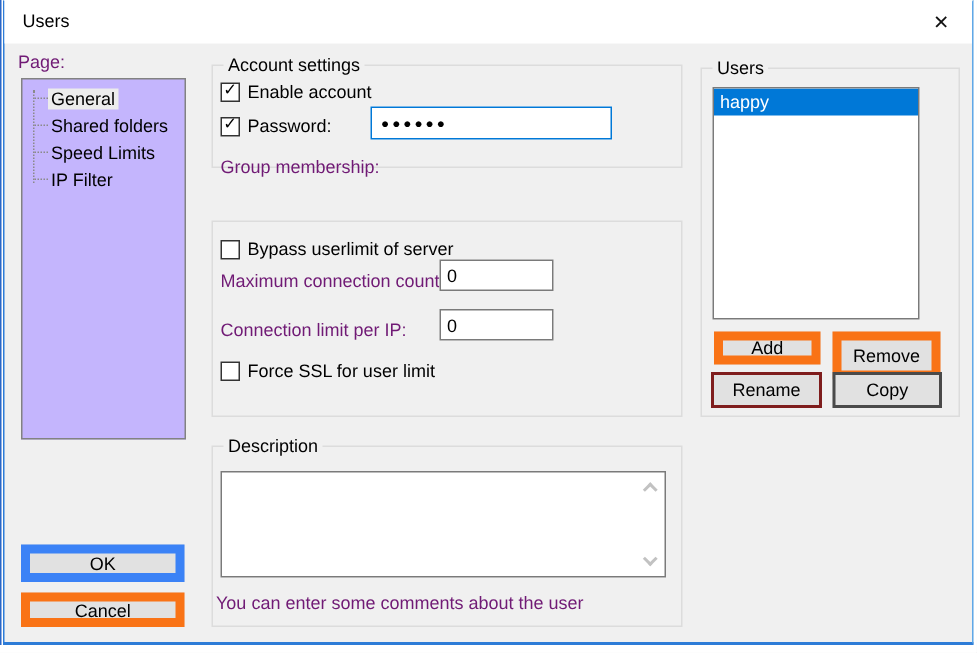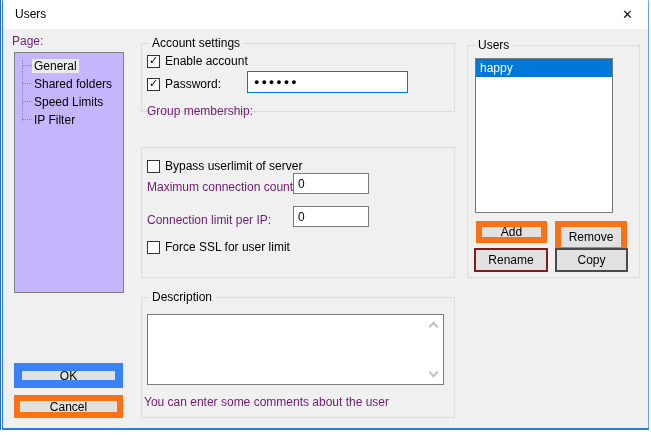--- a/index.html
+++ b/index.html
@@ -18,21 +18,21 @@
   
   .lbl{position:absolute;color:#701a75;}
   .treebox{position:absolute;left:14px;top:52px;width:110px;height:241px;background:#c4b5fd;border:1px solid #828282;padding-top:4px;}
   .tvline{position:absolute;left:7px;top:7px;height:62px;border-left:1px dotted #8a8a8a;}
   .titem{position:relative;height:18px;display:flex;align-items:center;padding-left:17px;}
   .titem::before{content:"";position:absolute;left:8px;top:8px;width:9px;border-top:1px dotted #8a8a8a;}
   .titem .tlabel{padding:0 2px;white-space:nowrap;}
   .titem.sel .tlabel{background:#ececec;}
   
   .btn{position:absolute;background:#e1e1e1;border:6px solid #f97316;display:flex;align-items:center;justify-content:center;font-size:12px;color:#000;}
-  .btn.default{border:8px solid #3b82f6;}
+  .btn.default{border:6px solid #3b82f6;}
   .btn.dark{border:2px solid #7f1d1d;}
   .btn.darker{border:2px solid #4a4a4a;}
   
   .group{position:absolute;border:1px solid #dcdcdc;}
   .group > .gtitle{position:absolute;left:7px;top:-8px;background:#f0f0f0;padding:0 3px;white-space:nowrap;}
   
   .cbrow{position:absolute;display:flex;align-items:center;height:16px;}
   .cb{width:13px;height:13px;background:#fff;border:1px solid #333;margin-right:5px;display:flex;align-items:center;justify-content:center;flex:0 0 13px;}
   .cb .tick{display:none;font-size:11px;line-height:11px;color:#000;margin-top:-1px;}
   .cb.checked .tick{display:block;}

